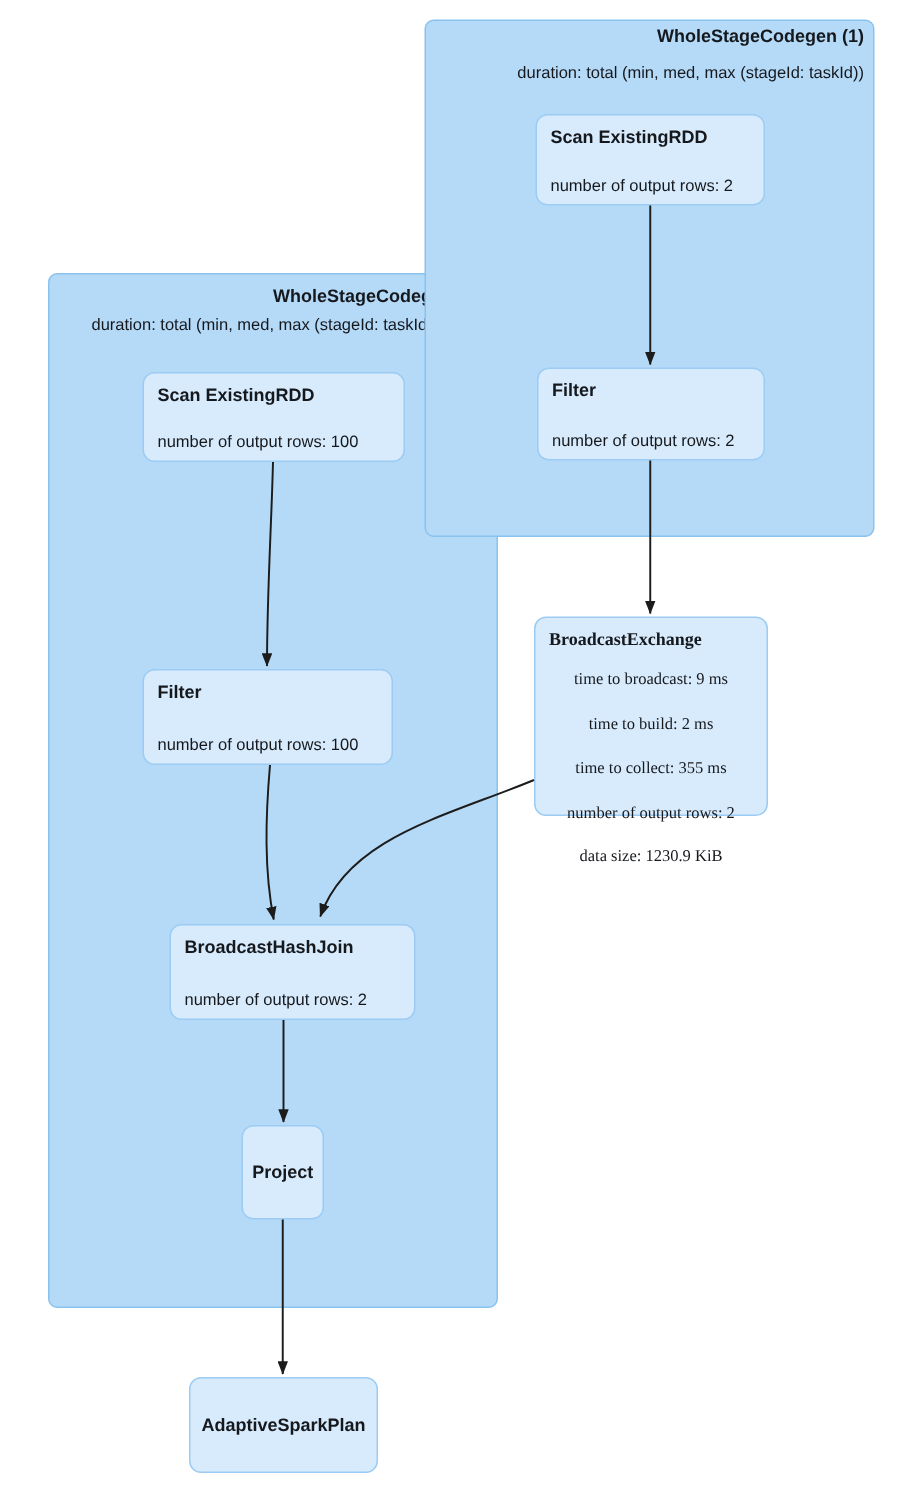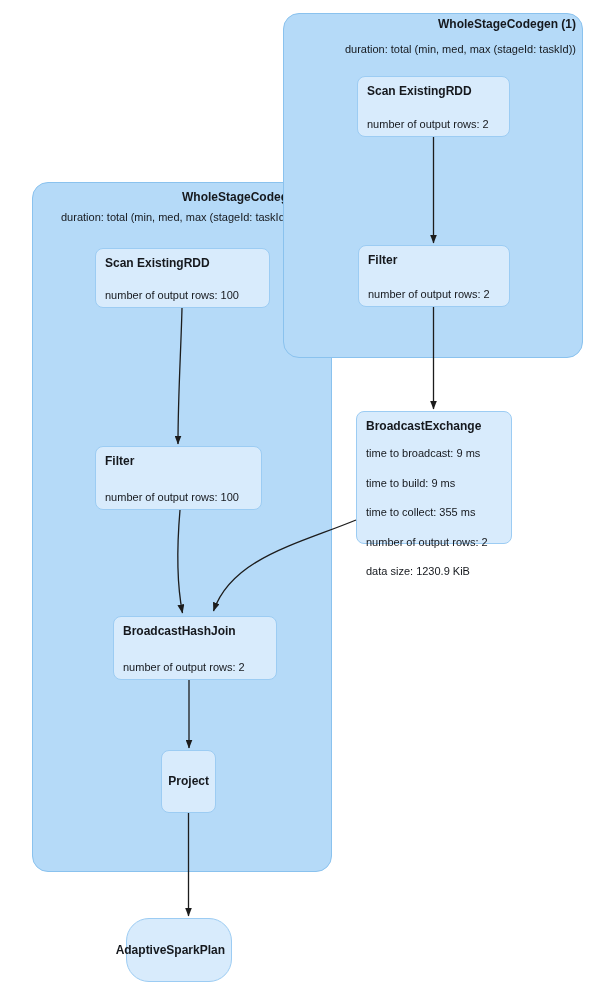--- a/index.html
+++ b/index.html
@@ -10,52 +10,52 @@
     --edge-color:#1c1c1c;
     --text-color:#15181d;
   }
   html,body{margin:0;padding:0;background:#ffffff;}
   .canvas{
     position:relative;width:614px;height:997px;background:#ffffff;overflow:hidden;
     font-family:"Liberation Sans", sans-serif;color:var(--text-color);
   }
   .cluster{
     position:absolute;background:var(--cluster-fill);
-    border:1px solid var(--cluster-border);border-radius:16px;
+    border:1px solid var(--cluster-border);border-radius:6px;
     box-sizing:border-box;
   }
   .cluster1{left:283px;top:13px;width:300px;height:345px;z-index:2;}
   .cluster2{left:32px;top:182px;width:300px;height:690px;z-index:1;}
   .cluster-title{font-size:12px;font-weight:bold;line-height:13px;white-space:nowrap;}
   .cluster-durations{font-size:11px;line-height:13.5px;white-space:nowrap;}
   .c1-title{position:absolute;top:4px;right:6px;text-align:right;}
   .c1-durations{position:absolute;top:29px;right:6px;text-align:right;}
   .c2-title{position:absolute;top:8px;left:149px;}
   .c2-dur1{position:absolute;top:28px;left:28px;}
   .c2-dur2{position:absolute;top:41.5px;left:11px;}
   .node{
     position:absolute;background:var(--node-fill);
     border:1px solid var(--node-border);border-radius:8px;
     box-sizing:border-box;display:flex;flex-direction:column;
     justify-content:space-between;padding:8px 9px 5px 9px;z-index:3;
   }
   .node-title{font-size:12px;font-weight:bold;line-height:13px;white-space:nowrap;}
   .node-metrics{font-size:11px;line-height:14px;white-space:nowrap;}
   .node-metrics span{display:block;margin-top:12px;}
-  .node.multi .node-metrics span{line-height:17.6px;}
-  .node.center{justify-content:center;align-items:flex-end;padding:6px;}
+  .node.multi .node-metrics span{line-height:17.6px;text-align:center;}
+  .node.center{justify-content:center;align-items:center;padding:6px;}
   
   .n-scan1{left:357px;top:76px;width:153px;height:61px;}
   .n-filter1{left:358px;top:245px;width:152px;height:62px;}
   .n-scan2{left:95px;top:248px;width:175px;height:60px;}
   .n-filter2{left:95px;top:446px;width:167px;height:64px;}
   .n-bhj{left:113px;top:616px;width:164px;height:64px;}
   .n-project{left:161px;top:750px;width:55px;height:63px;}
-  .n-be{left:356px;top:411px;width:156px;height:133px;z-index:3;}
-  .n-asp{left:126px;top:918px;width:106px;height:64px;z-index:3;border-radius:23px;}
+  .n-be{left:356px;top:411px;width:156px;height:133px;z-index:3;font-family:Liberation Serif, serif;}
+  .n-asp{left:126px;top:918px;width:126px;height:64px;z-index:3;}
   
   svg.edges{position:absolute;left:0;top:0;z-index:5;pointer-events:none;}
   svg.edges path.edge{fill:none;stroke:var(--edge-color);stroke-width:1.3px;}
   #arrowhead path{fill:var(--edge-color);}
 </style>
 </head>
 <body>
 
 <div class="canvas">
 
@@ -96,21 +96,21 @@
     <div class="node-title">Filter</div>
     <div class="node-metrics">
       <span>number of output rows: 100</span>
     </div>
   </div>
 
   <div class="node multi n-be">
     <div class="node-title">BroadcastExchange</div>
     <div class="node-metrics">
       <span>time to broadcast: 9 ms</span>
-      <span>time to build: 9 ms</span>
+      <span>time to build: 2 ms</span>
       <span>time to collect: 355 ms</span>
       <span>number of output rows: 2</span>
       <span>data size: 1230.9 KiB</span>
     </div>
   </div>
 
   <div class="node n-bhj">
     <div class="node-title">BroadcastHashJoin</div>
     <div class="node-metrics">
       <span>number of output rows: 2</span>

